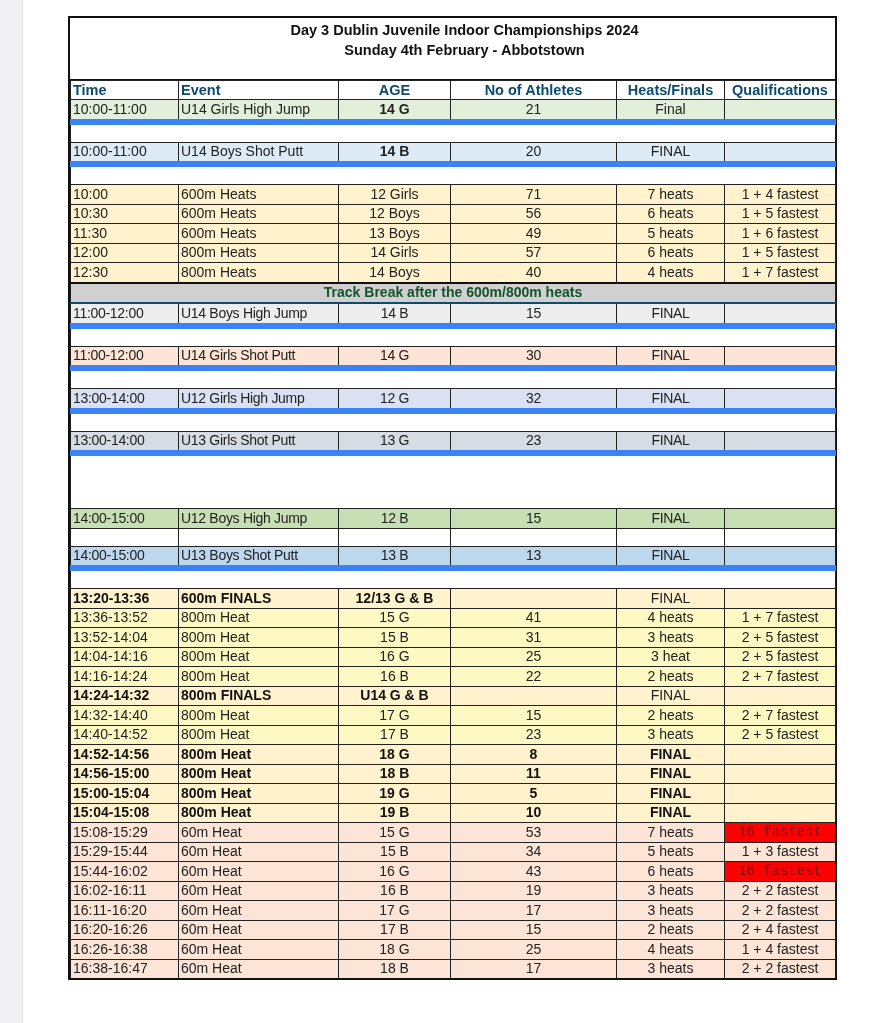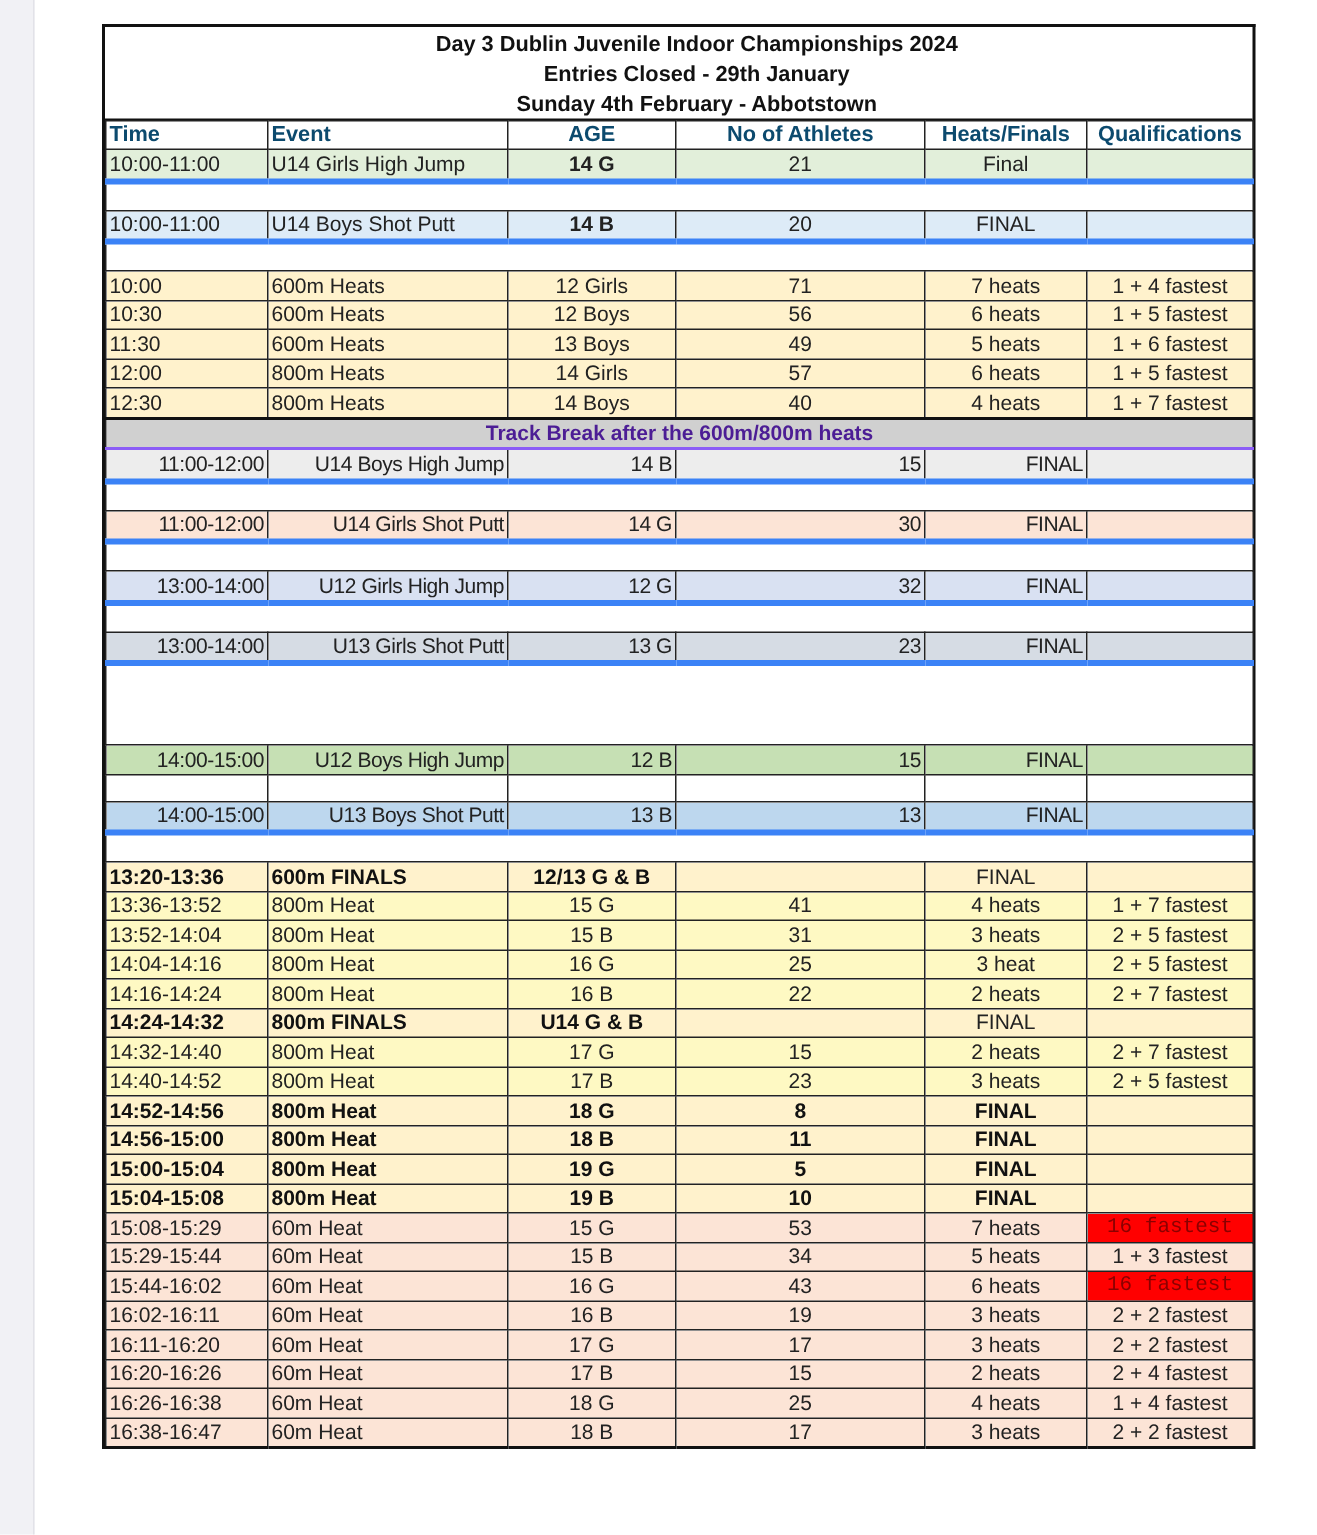--- a/index.html
+++ b/index.html
@@ -20,48 +20,47 @@
     font-size: 14.5px; color: #111; padding-top: 2px; height: 62px; box-sizing: border-box;
   }
   .title-block div { height: 20px; line-height: 20px; padding-left: 24px; }
   table { border-collapse: collapse; width: 100%; table-layout: fixed; }
   td {
     border: 1px solid #222; font-size: 14px; height: 18.5px; line-height: 17px; padding: 0 2px;
     white-space: nowrap; overflow: hidden; color: #222;
   }
   td.c { text-align: center; }
   tr.hdr td { font-weight: bold; font-size: 14.5px; color: #0c4a6e; height: 18px; }
-  tr.thick td { border-bottom: 4px solid #3b82f6; }
+  tr.thick td { border-bottom: 6px solid #3b82f6; }
   tr.spacer td { height: 17px; background: #fff; }
   tr.spacer.tall td { height: 52px; }
   tr.bold td { font-weight: bold; color: #111; margin-left: 44px; }
-  tr.narrow td { font-family: "Liberation Sans Narrow", "Liberation Sans", sans-serif; letter-spacing: -0.3px; text-align: right; }
+  tr.narrow td { font-family: "Liberation Sans Narrow", "Liberation Sans", sans-serif; letter-spacing: -0.3px; }
   .bg-green { background: #e2efda; }
   .bg-green2 { background: #c6e0b4; }
   .bg-blue { background: #ddebf7; }
   .bg-blue2 { background: #bdd7ee; }
   .bg-cream { background: #fff2cc; }
   .bg-grey { background: #fef9c3; }
   .bg-lgrey { background: #ededed; }
   .bg-peach { background: #fce4d6; }
   .bg-lav { background: #d9e1f2; }
   .bg-slate { background: #d6dce4; }
   td.red { background: #ff0000; color: #8b0000; font-family: Liberation Mono, monospace; }
-  tr.break td { background: #d0d0d0; text-align: center; font-weight: bold; color: #4c1d95; border-top: 2px solid #111; border-bottom: 2px solid #8b5cf6; }
+  tr.break td { background: #d0d0d0; text-align: center; font-weight: bold; color: #14532d; border-top: 2px solid #111; border-bottom: 2px solid #0c4a6e; }
   .sheet-bottom { border-bottom: 2px solid #111; padding-left: 20px; }
 </style>
 </head>
 <body>
 
 <div class="left-strip"></div>
 
 <div class="sheet">
   <div class="title-block">
     <div>Day 3 Dublin Juvenile Indoor Championships 2024</div>
-    <div>Entries Closed - 29th January</div>
     <div>Sunday 4th February - Abbotstown</div>
   </div>
 
   <table>
     <colgroup>
       <col style="width:108px">
         <col style="width:160px">
         <col style="width:112px">
       <col style="width:166px">
         <col style="width:108px">

